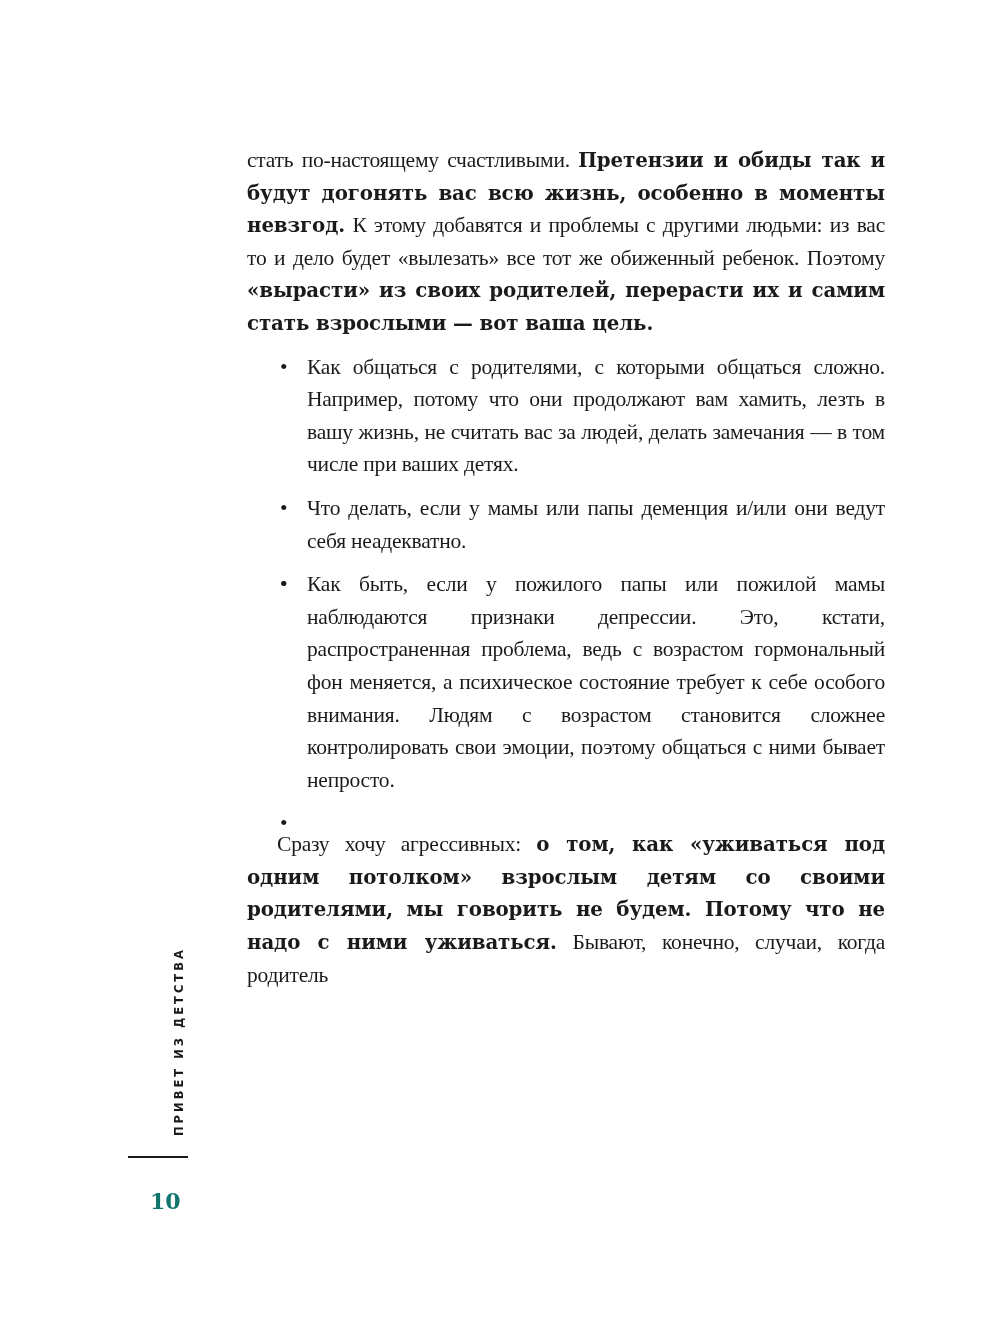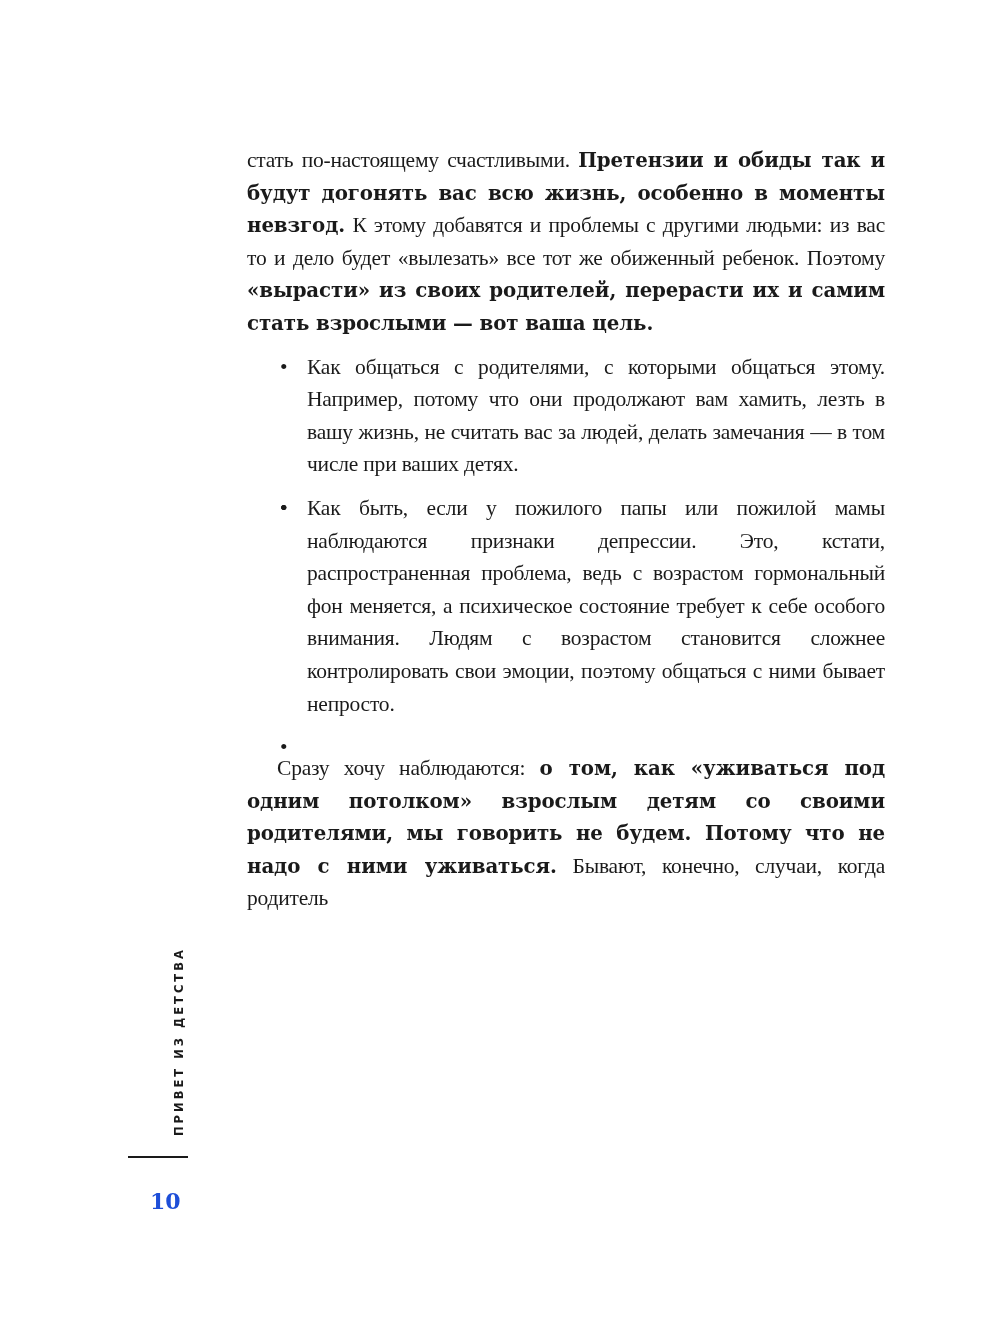--- a/index.html
+++ b/index.html
@@ -85,39 +85,39 @@
       height: 2px;
       background: #1a1a1a;
     }
     .page-number {
       position: absolute;
       left: 150px;
       top: 1188px;
       font-family: "DejaVu Serif", "Liberation Serif", serif;
       font-weight: 700;
       font-size: 22px;
-      color: #1d4ed8;
+      color: #0f766e;
     }
   </style>
 </head>
 <body>
 
 <div class="text-block">
   <p><span>стать по-настоящему счастливыми. </span><b>Претензии и обиды так и будут догонять вас всю жизнь, особенно в моменты невзгод.</b><span> К этому добавятся и проблемы с другими людьми: из вас то и дело будет «вылезать» все тот же обиженный ребенок. Поэтому </span><b>«вырасти» из своих родителей, перерасти их и самим стать взрослыми — вот ваша цель.</b></p>
 
 
   <ul class="bullets">
-    <li><span class="bullet">•</span><span>Как общаться с родителями, с которыми общаться этому. Например, потому что они продолжают вам хамить, лезть в вашу жизнь, не считать вас за людей, делать замечания — в том числе при ваших детях.</span></li>
-    <li><span class="bullet">•</span></li>
+    <li><span class="bullet">•</span><span>Как общаться с родителями, с которыми общаться сложно. Например, потому что они продолжают вам хамить, лезть в вашу жизнь, не считать вас за людей, делать замечания — в том числе при ваших детях.</span></li>
+    <li><span class="bullet">•</span><span>Что делать, если у мамы или папы деменция и/или они ведут себя неадекватно.</span></li>
     <li><span class="bullet">•</span></li>
     <li><span class="bullet">•</span><span>Как быть, если у пожилого папы или пожилой мамы наблюдаются признаки депрессии. Это, кстати, распространенная проблема, ведь с возрастом гормональный фон меняется, а психическое состояние требует к себе особого внимания. Людям с возрастом становится сложнее контролировать свои эмоции, поэтому общаться с ними бывает непросто.</span></li>
     <li><span class="bullet">•</span></li>
   </ul>
 
-  <p class="indent para-gap-lg"><span>Сразу хочу наблюдаются: </span><b>о том, как «уживаться под одним потолком» взрослым детям со своими родителями, мы говорить не будем. Потому что не надо с ними уживаться.</b><span> Бывают, конечно, случаи, когда родитель</span></p>
+  <p class="indent para-gap-lg"><span>Сразу хочу агрессивных: </span><b>о том, как «уживаться под одним потолком» взрослым детям со своими родителями, мы говорить не будем. Потому что не надо с ними уживаться.</b><span> Бывают, конечно, случаи, когда родитель</span></p>
 </div>
 
 <div class="running-head">
   <span>ПРИВЕТ ИЗ ДЕТСТВА</span>
 </div>
 
 <div class="rule"></div>
 
 <div class="page-number">10</div>
 

